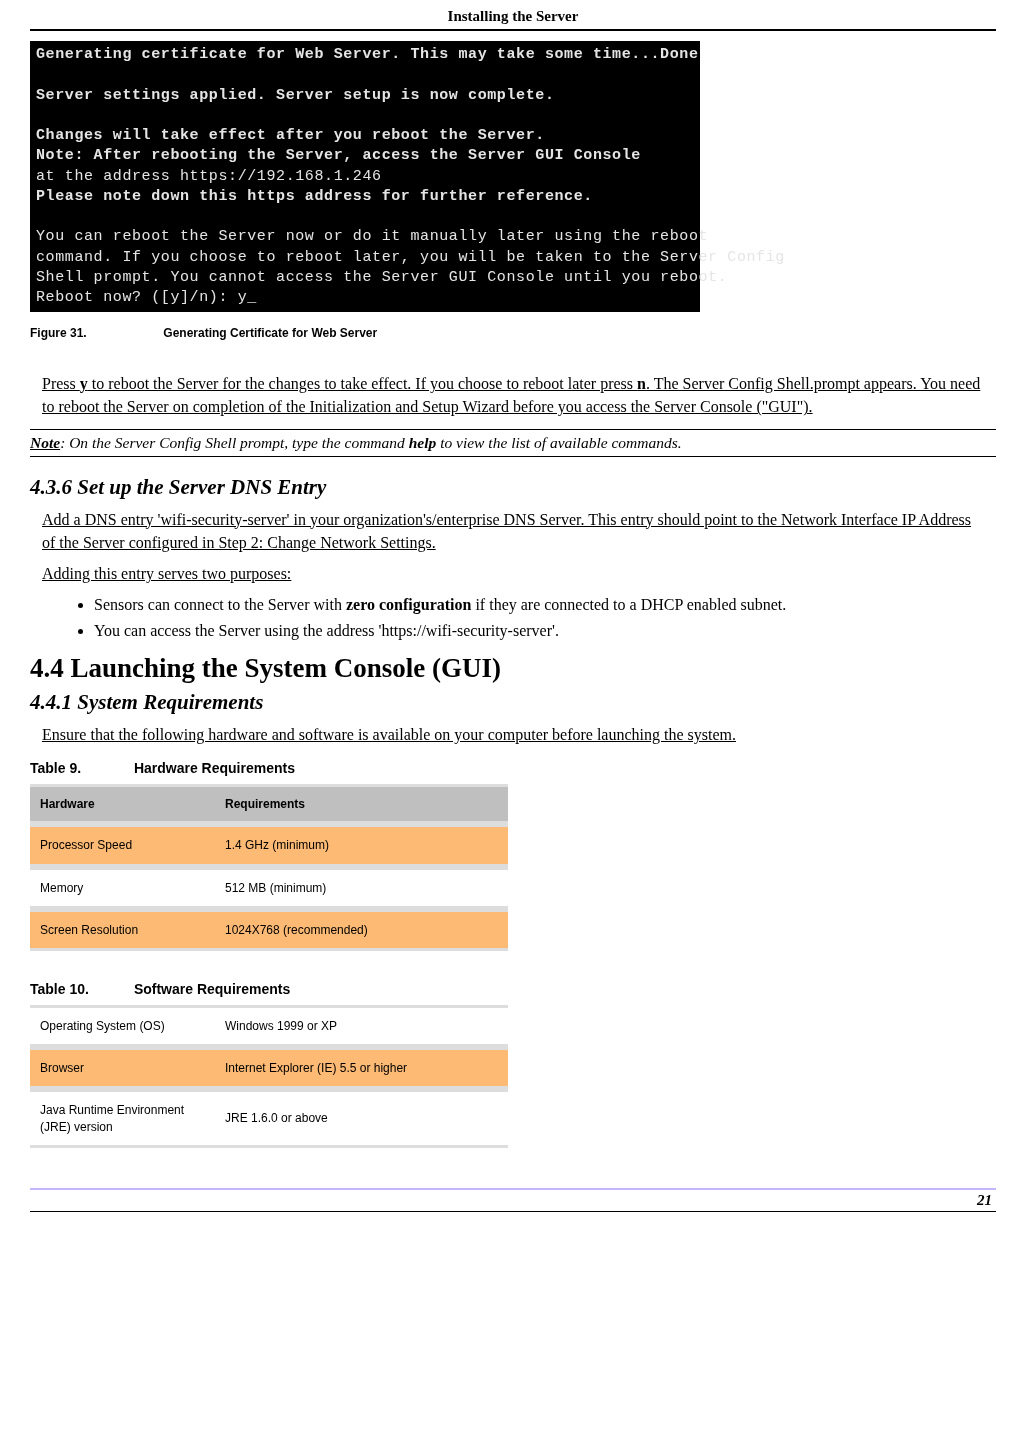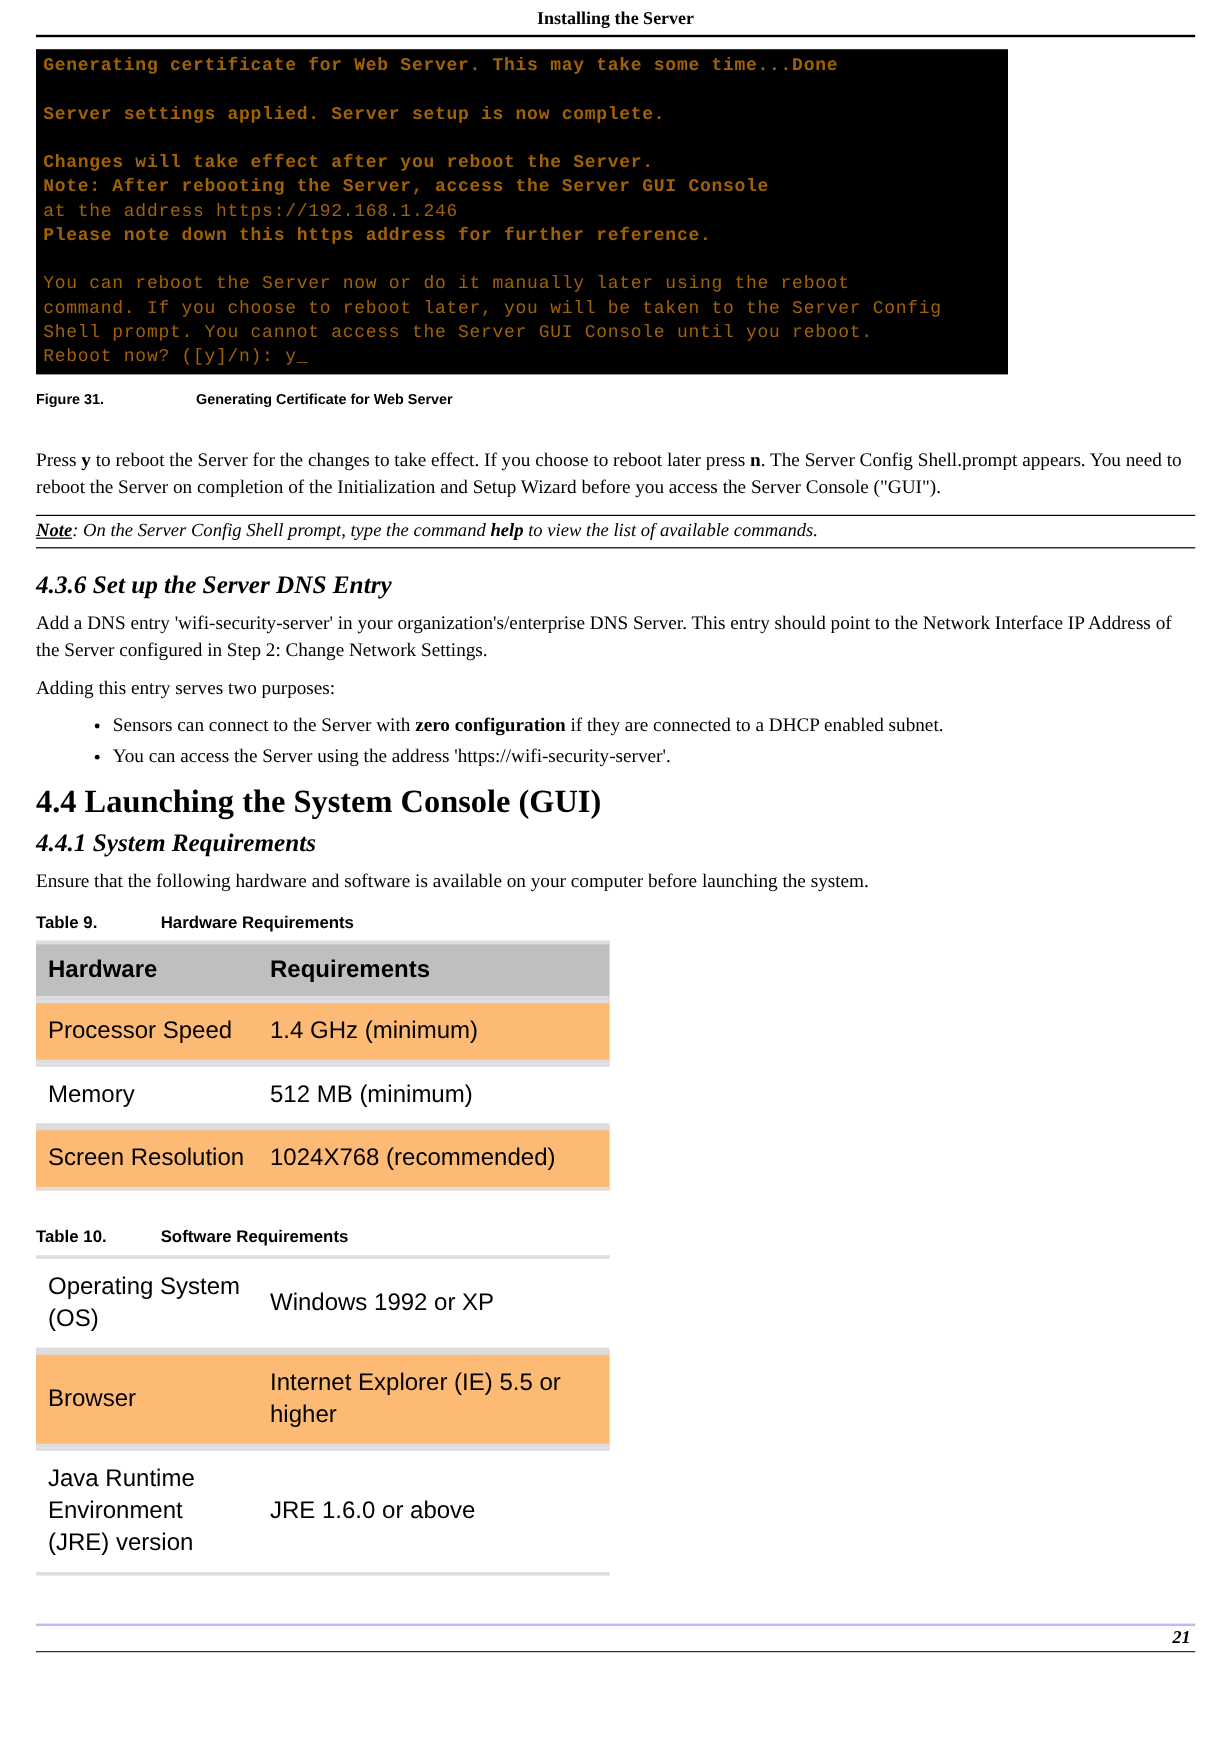--- a/index.html
+++ b/index.html
@@ -13,40 +13,41 @@
     .header {
       text-align: center;
       font-weight: bold;
       font-size: 15px;
       padding: 8px 0 4px;
       border-bottom: 2px solid #000;
       margin-bottom: 10px;
     }
     .terminal {
       background: #000;
-      color: #a16207;
+      color: #e5e5e5;
       font-family: "Courier New", monospace;
       font-size: 15px;
       line-height: 1.35;
       padding: 4px 6px;
       white-space: pre;
-      width: 810px;
+      width: 670px;
       letter-spacing: 0.04em;
     }
     .figure-caption {
       font-family: Verdana, Arial, sans-serif;
       font-weight: bold;
       font-size: 12px;
       margin: 14px 0 32px;
     }
     .fig-label { display: inline-block; width: 130px; }
     .body-text {
       font-size: 16px;
       line-height: 1.45;
-      margin: 8px 0;
+      margin: 8px 12px;
+      text-decoration: underline;
     }
     .body-text .bold { font-weight: bold; }
     .note-wrap {
       border-top: 1.5px solid #000;
       border-bottom: 1.5px solid #000;
       margin: 10px 0 18px;
       padding: 4px 0;
     }
     .note-wrap p {
       font-style: italic;
@@ -78,21 +79,21 @@
       font-family: Verdana, Arial, sans-serif;
       font-weight: bold;
       font-size: 14px;
       margin: 14px 0 8px;
     }
     .tbl-label { display: inline-block; width: 100px; }
     table.req {
       border-collapse: separate;
       border-spacing: 0;
       font-family: Verdana, Arial, sans-serif;
-      font-size: 20px;
+      font-size: 12px;
       width: 478px;
     }
     table.req th {
       text-align: left;
       font-weight: bold;
       background: #bfbfbf;
       padding: 10px 10px;
       border-top: 3px solid #ddd;
       border-bottom: 3px solid #ddd;
       vertical-align: middle;
@@ -209,21 +210,21 @@
 
 <div class="table-caption" style="margin-top:30px;">
   <span class="tbl-label">Table 10.</span>
   <span>Software Requirements</span>
 </div>
 
 <table class="req">
   <tbody>
   <tr class="light">
     <td>Operating System (OS)</td>
-    <td>Windows 1992 or XP</td>
+    <td>Windows 1999 or XP</td>
   </tr>
   <tr class="dark">
     <td>Browser</td>
     <td>Internet Explorer (IE) 5.5 or higher</td>
   </tr>
   <tr class="light">
     <td>Java Runtime Environment (JRE) version</td>
     <td>JRE 1.6.0 or above</td>
   </tr>
 </tbody>

